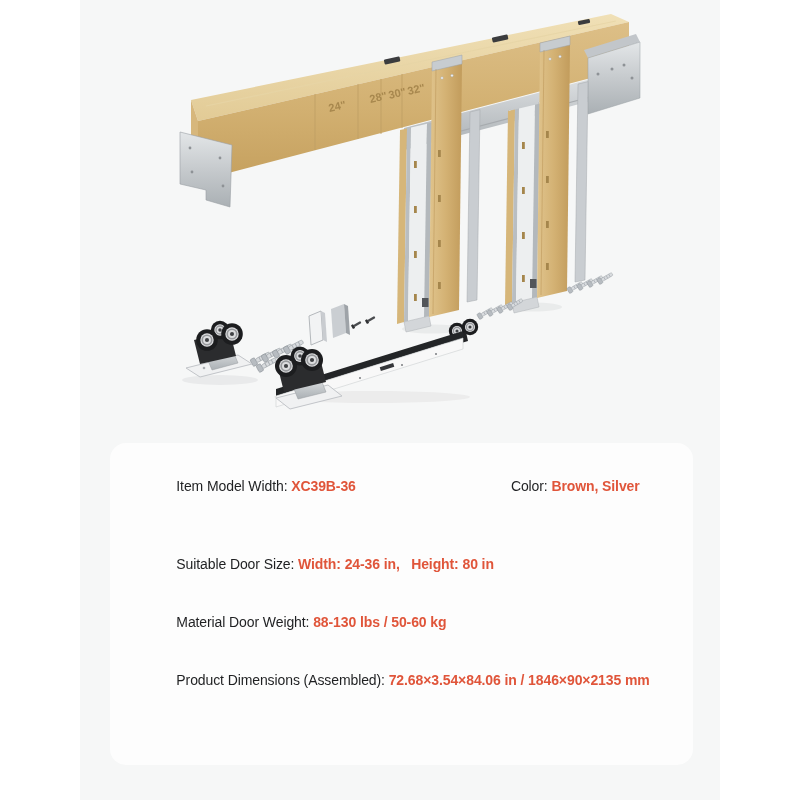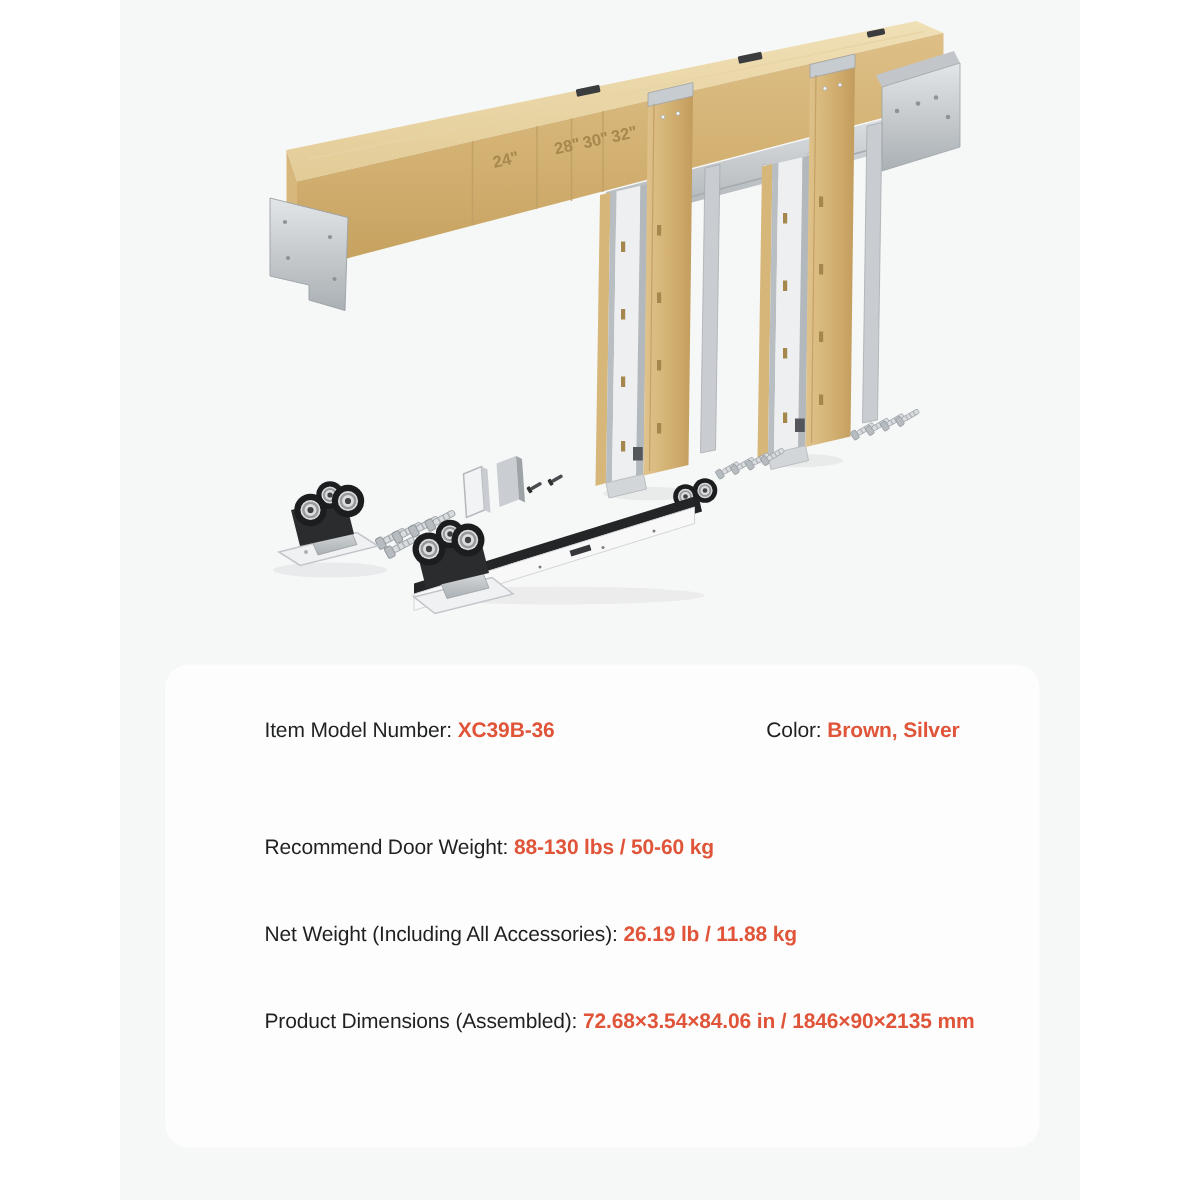--- a/index.html
+++ b/index.html
@@ -229,30 +229,30 @@
           <polygon points="198,368 240,358 246,382 204,392" fill="#2b2c2e"></polygon>
           <use href="#wheel" transform="translate(220,356) scale(0.95)"></use>
           <use href="#wheel" transform="translate(206,366) scale(1.1)"></use>
           <use href="#wheel" transform="translate(232,360) scale(1.1)"></use>
         </g>
       </g>
     </svg>
 
     <div class="spec-panel">
       <div class="line row-split">
-        <span class="lbl">Item Model Number: </span><span class="val">XC39B-36</span>
+        <span class="lbl">Item Model Width: </span><span class="val">XC39B-36</span>
         <span class="col2">
           <span class="lbl">Color: </span><span class="val">Brown, Silver</span>
         </span>
       </div>
       <div class="line">
-        <span class="lbl">Recommend Door Weight: </span><span class="val">88-130 lbs / 50-60 kg</span>
+        <span class="lbl">Suitable Door Size: </span><span class="val">Width: 24-36 in,   Height: 80 in</span>
       </div>
       <div class="line">
-        <span class="lbl">Net Weight (Including All Accessories): </span><span class="val">26.19 lb / 11.88 kg</span>
+        <span class="lbl">Material Door Weight: </span><span class="val">88-130 lbs / 50-60 kg</span>
       </div>
       <div class="line">
         <span class="lbl">Product Dimensions (Assembled): </span><span class="val">72.68×3.54×84.06 in / 1846×90×2135 mm</span>
       </div>
 
     </div>
 
   </div>
 </div>
 

